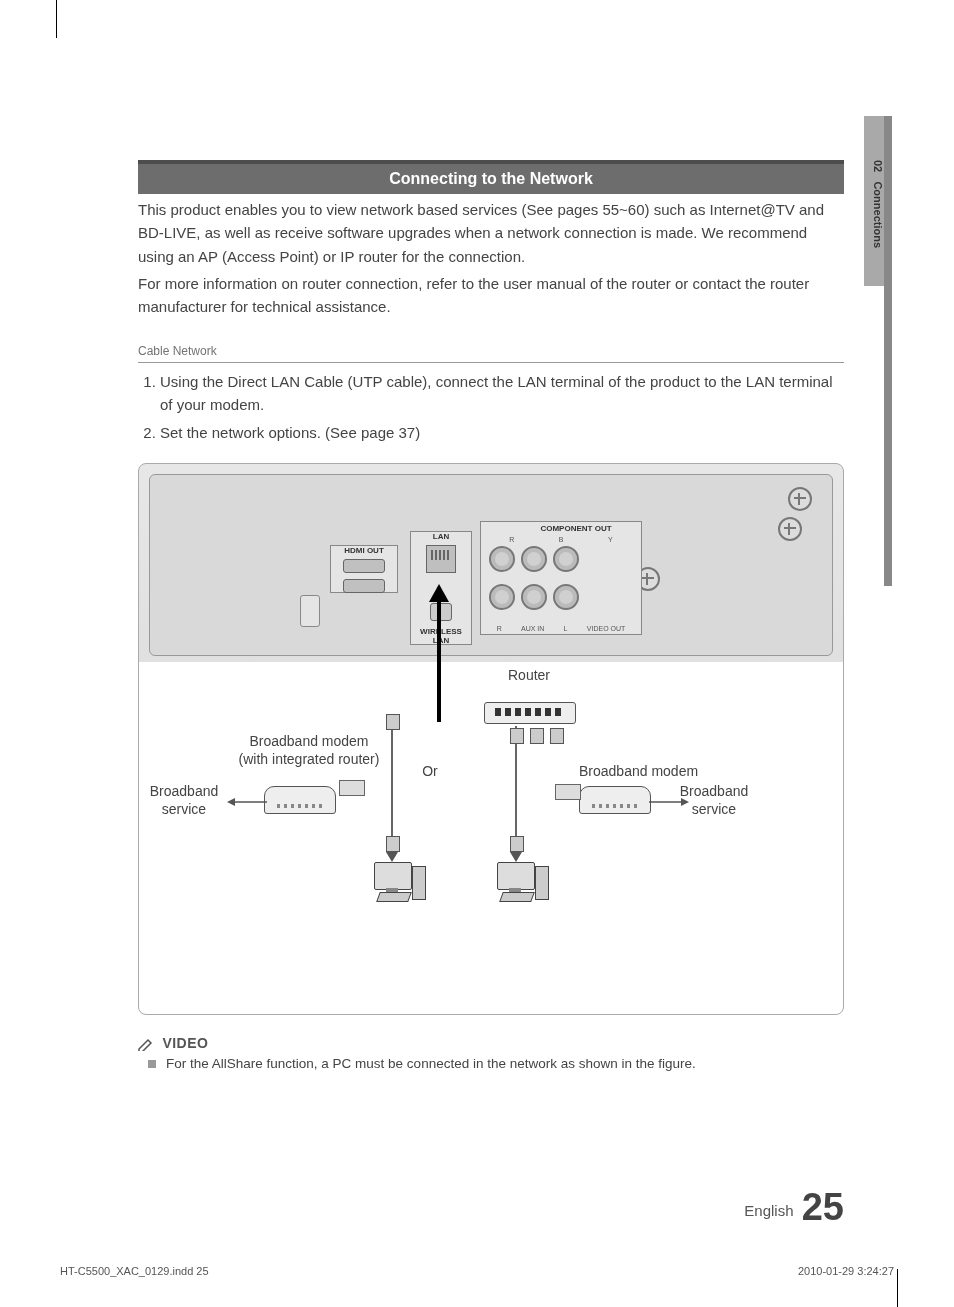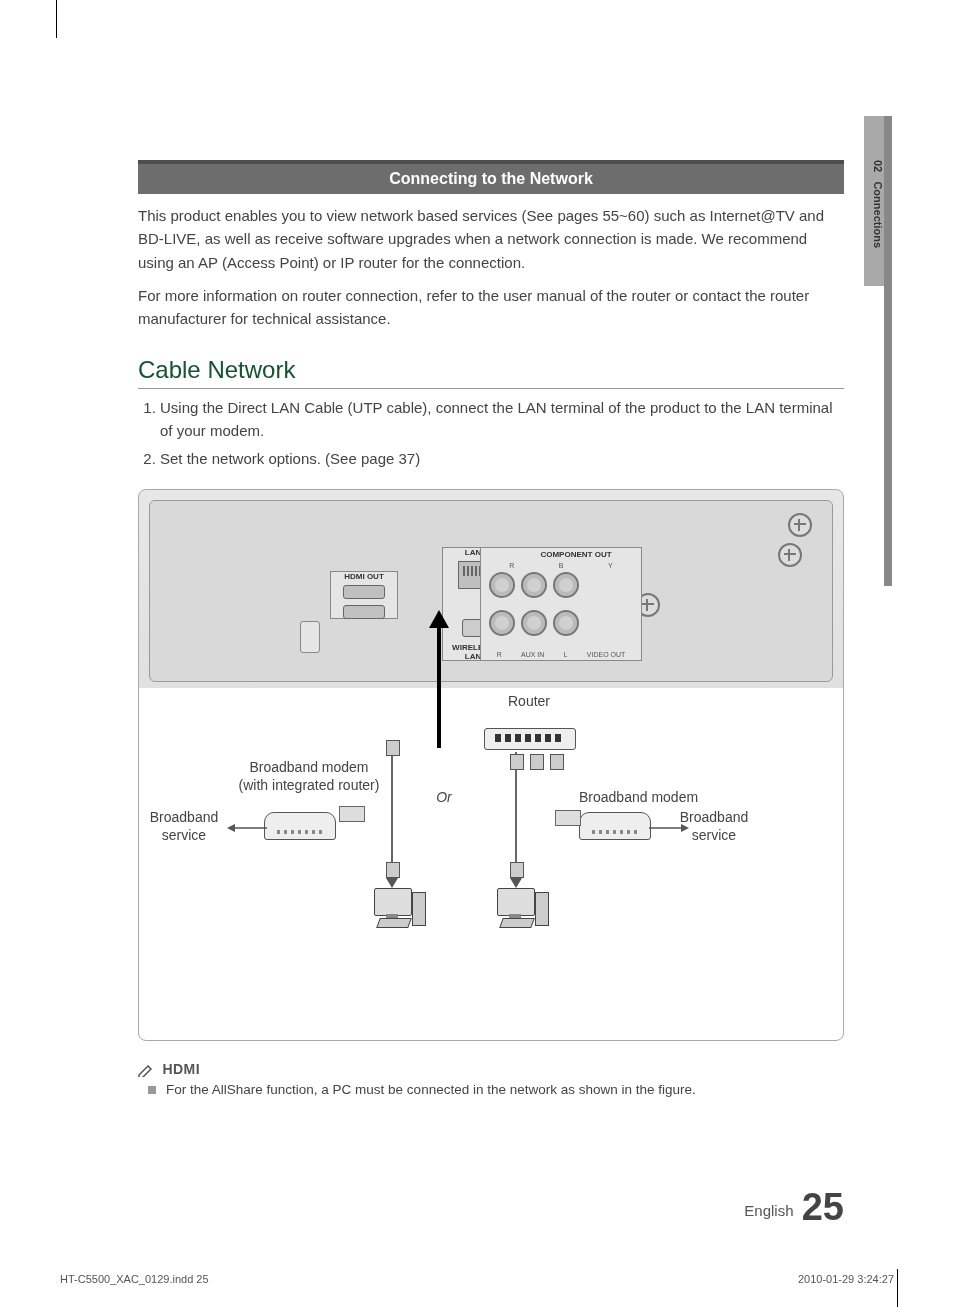--- a/index.html
+++ b/index.html
@@ -54,28 +54,28 @@
     font-weight: bold;
     text-align: center;
     padding: 6px 0;
     border-top: 4px solid #4d4d4d;
     font-size: 16px;
   }
 
   .intro p {
     font-size: 15px;
     line-height: 1.55;
-    margin: 10px 0 0 0;
+    margin: 4px 0 0 0;
     color: #444;
   }
 
   h2.subhead {
-    font-size: 24px;
+    font-size: 12px;
     font-weight: normal;
-    color: #14532d;
+    color: #737373;
     border-bottom: 1px solid #999;
     padding-bottom: 4px;
     margin: 26px 0 8px 0;
   }
 
   ol.steps {
     font-size: 15px;
     line-height: 1.5;
     color: #444;
     padding-left: 22px;
@@ -223,21 +223,21 @@
   .page-footer .num {
     font-size: 38px;
     font-weight: bold;
     color: #444;
     vertical-align: -4px;
     margin-left: 4px;
   }
 
   .print-footer {
     position: absolute;
-    left: 60px; right: 60px; bottom: 22px;
+    left: 60px; right: 60px; bottom: 30px;
     font-size: 11px; color: #555;
     display: flex; justify-content: space-between;
   }
 </style>
 </head>
 <body>
 
 <div class="crop-marks">
   <div class="tl-v"></div>
   <div class="br-v"></div>
@@ -275,21 +275,21 @@
       <div class="screw" style="right:172px; top:92px;"></div>
 
       <div class="port-box" style="left:180px; top:70px; width:66px; height:46px;">
         <div class="lbl">HDMI OUT</div>
         <div class="hdmi-slot"></div>
         <div class="hdmi-slot" style="margin-top:6px;"></div>
       </div>
 
       <div class="port-box" style="left:150px; top:120px; width:18px; height:30px; border-radius:3px;"></div>
 
-      <div class="port-box" style="left:260px; top:46px; width:60px; height:112px;margin-left:32px;">
+      <div class="port-box" style="left:260px; top:56px; width:60px; height:112px;">
         <div class="lbl">LAN</div>
         <div style="margin-top:4px;"><span class="lan-jack"></span></div>
         <div style="margin-top:28px;"><span style="display:inline-block;width:20px;height:16px;border:1px solid #666;border-radius:3px;background:#ccc;"></span></div>
         <div class="lbl" style="margin-top:4px;">WIRELESS LAN</div>
       </div>
 
       <div class="port-box" style="left:330px; top:46px; width:160px; height:112px;">
         <div class="lbl" style="position:absolute; right:10px; top:2px; width:110px;">COMPONENT OUT</div>
         <div style="position:absolute; left:6px; top:14px; font-size:7px; width:148px; display:flex; justify-content:space-around; color:#555;">
           <span>R</span>
@@ -318,21 +318,21 @@
     <div class="arrow-up" style="left:290px; top:120px;"></div>
     <div class="vline" style="left:298px; top:138px; height:120px;"></div>
 
     <div class="dlabel" style="left:350px; top:202px; width:80px;">Router</div>
     <div class="router-box" style="left:345px; top:238px;"></div>
     <div class="dlabel" style="left:440px; top:298px; width:140px; text-align:left;">Broadband modem</div>
     <div class="modem-box" style="left:440px; top:322px;"></div>
     <div class="dlabel" style="left:530px; top:318px; width:90px; white-space:pre-line;">Broadband
 service</div>
 
-    <div class="dlabel" style="left:290px; top:298px; width:30px;font-style:italic;">Or</div>
+    <div class="dlabel" style="left:276px; top:298px; width:30px;">Or</div>
 
     <div class="dlabel" style="left:80px; top:268px; width:180px; white-space:pre-line;">Broadband modem
 (with integrated router)</div>
     <div class="modem-box" style="left:125px; top:322px;"></div>
     <div class="dlabel" style="left:0px; top:318px; width:90px; white-space:pre-line;">Broadband
 service</div>
 
     <div style="position:absolute; left:200px; top:316px; width:24px; height:14px; border:1px solid #666; background:#ddd;"></div>
     <div style="position:absolute; left:416px; top:320px; width:24px; height:14px; border:1px solid #666; background:#ddd;"></div>
 
@@ -375,21 +375,21 @@
         <polygon points="6,10 0,0 12,0" fill="#555"></polygon>
       </svg>
 
   </div>
 
   <div class="note-block">
     <div class="note-heading">
       <svg width="16" height="14">
           <path d="M1 12 L10 3 L13 6 L4 15 L1 15 Z" fill="none" stroke="#555" stroke-width="1.5"></path>
         </svg>
-      <span>HDMI</span>
+      <span>VIDEO</span>
     </div>
     <ul class="note-list">
       <li>For the AllShare function, a PC must be connected in the network as shown in the figure.</li>
     </ul>
   </div>
 
 </div>
 
 <div class="page-footer">
   <span>English</span>

